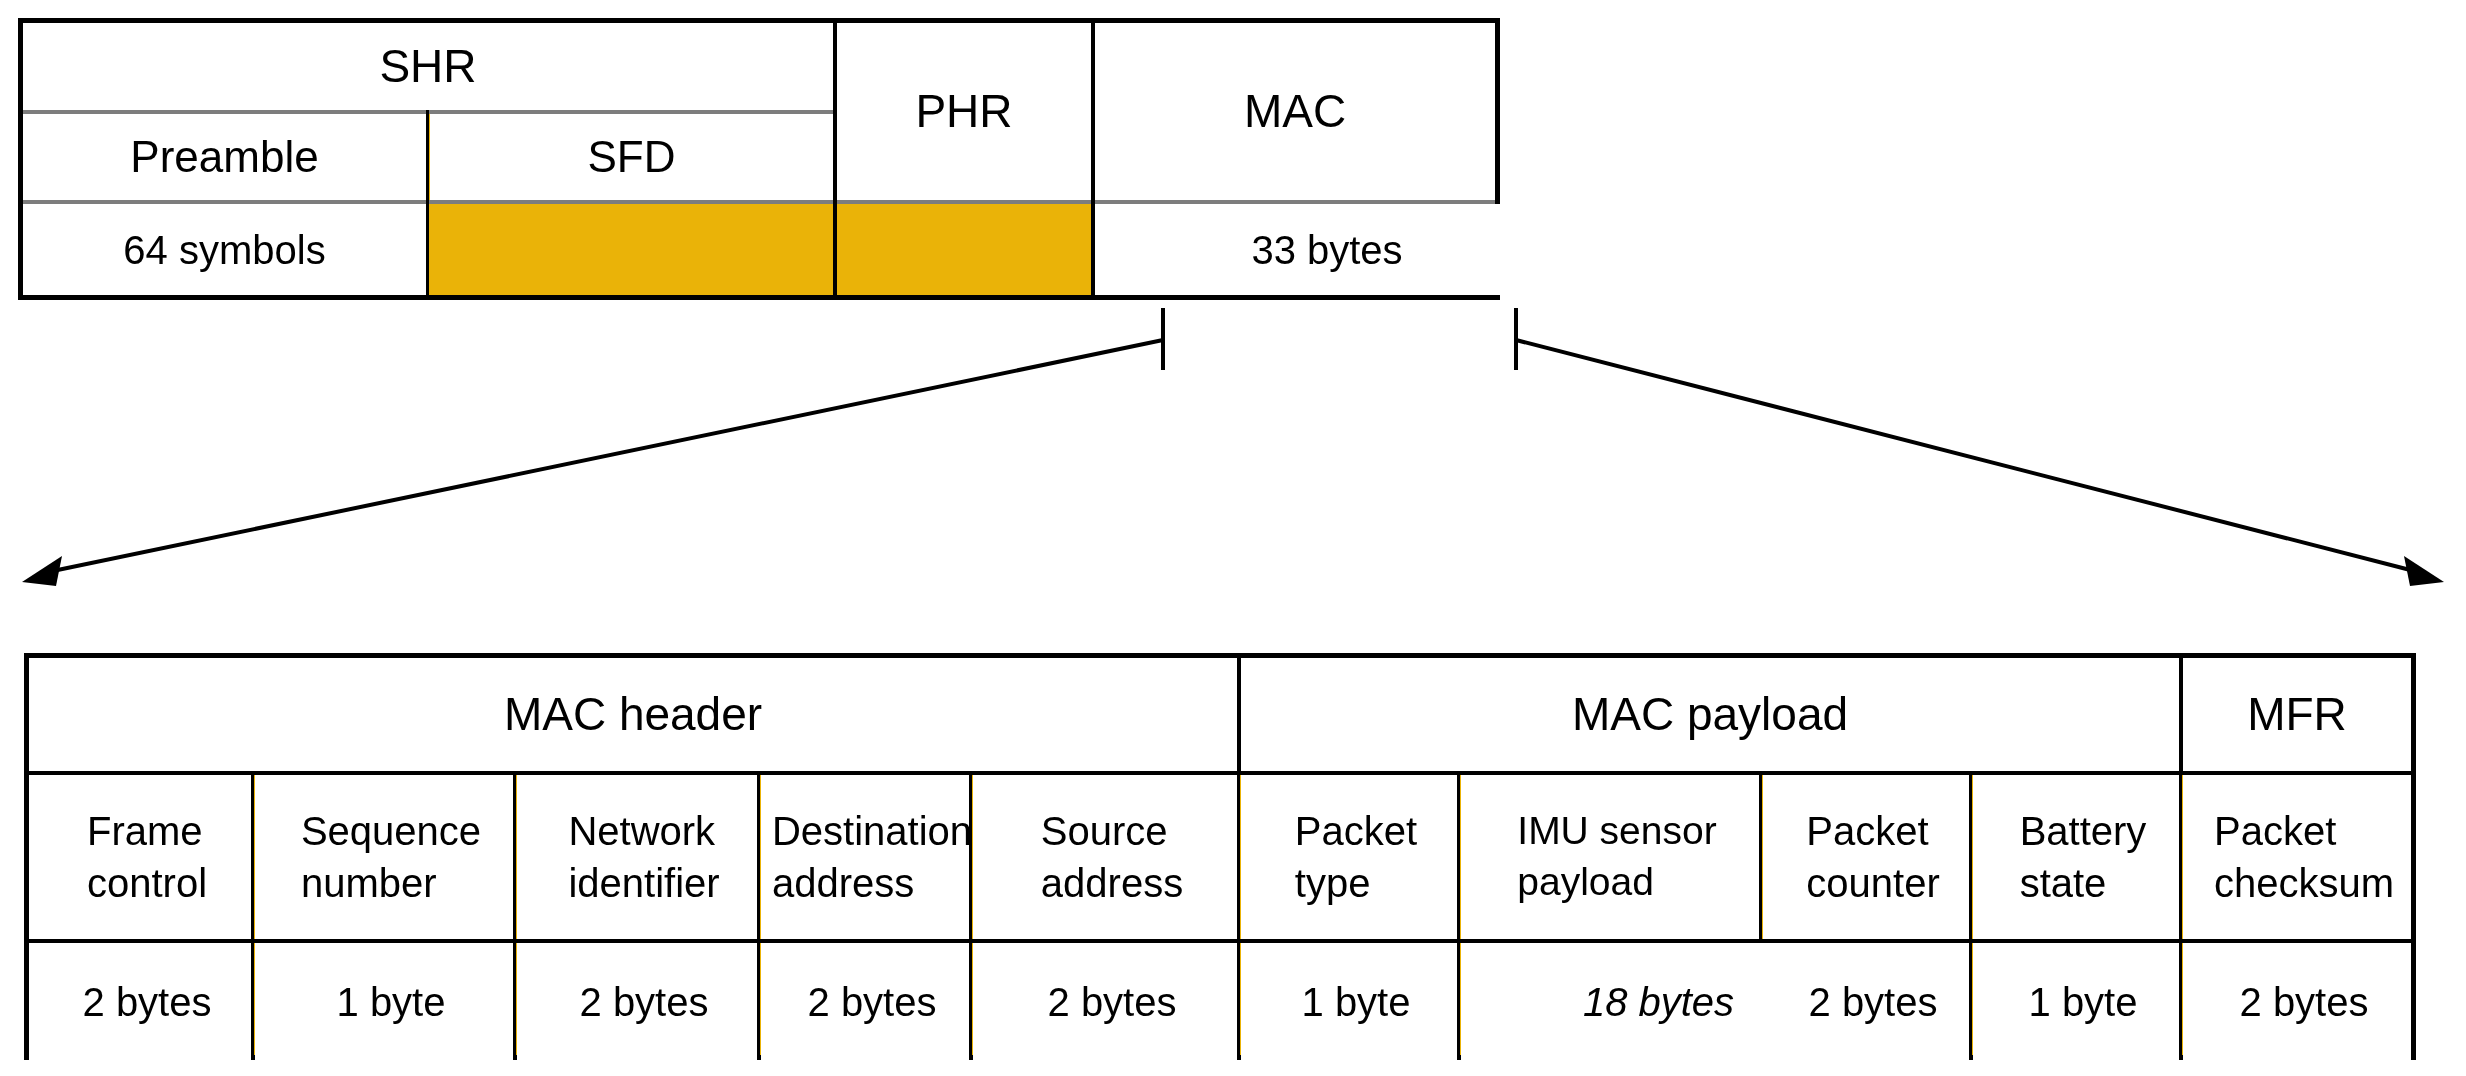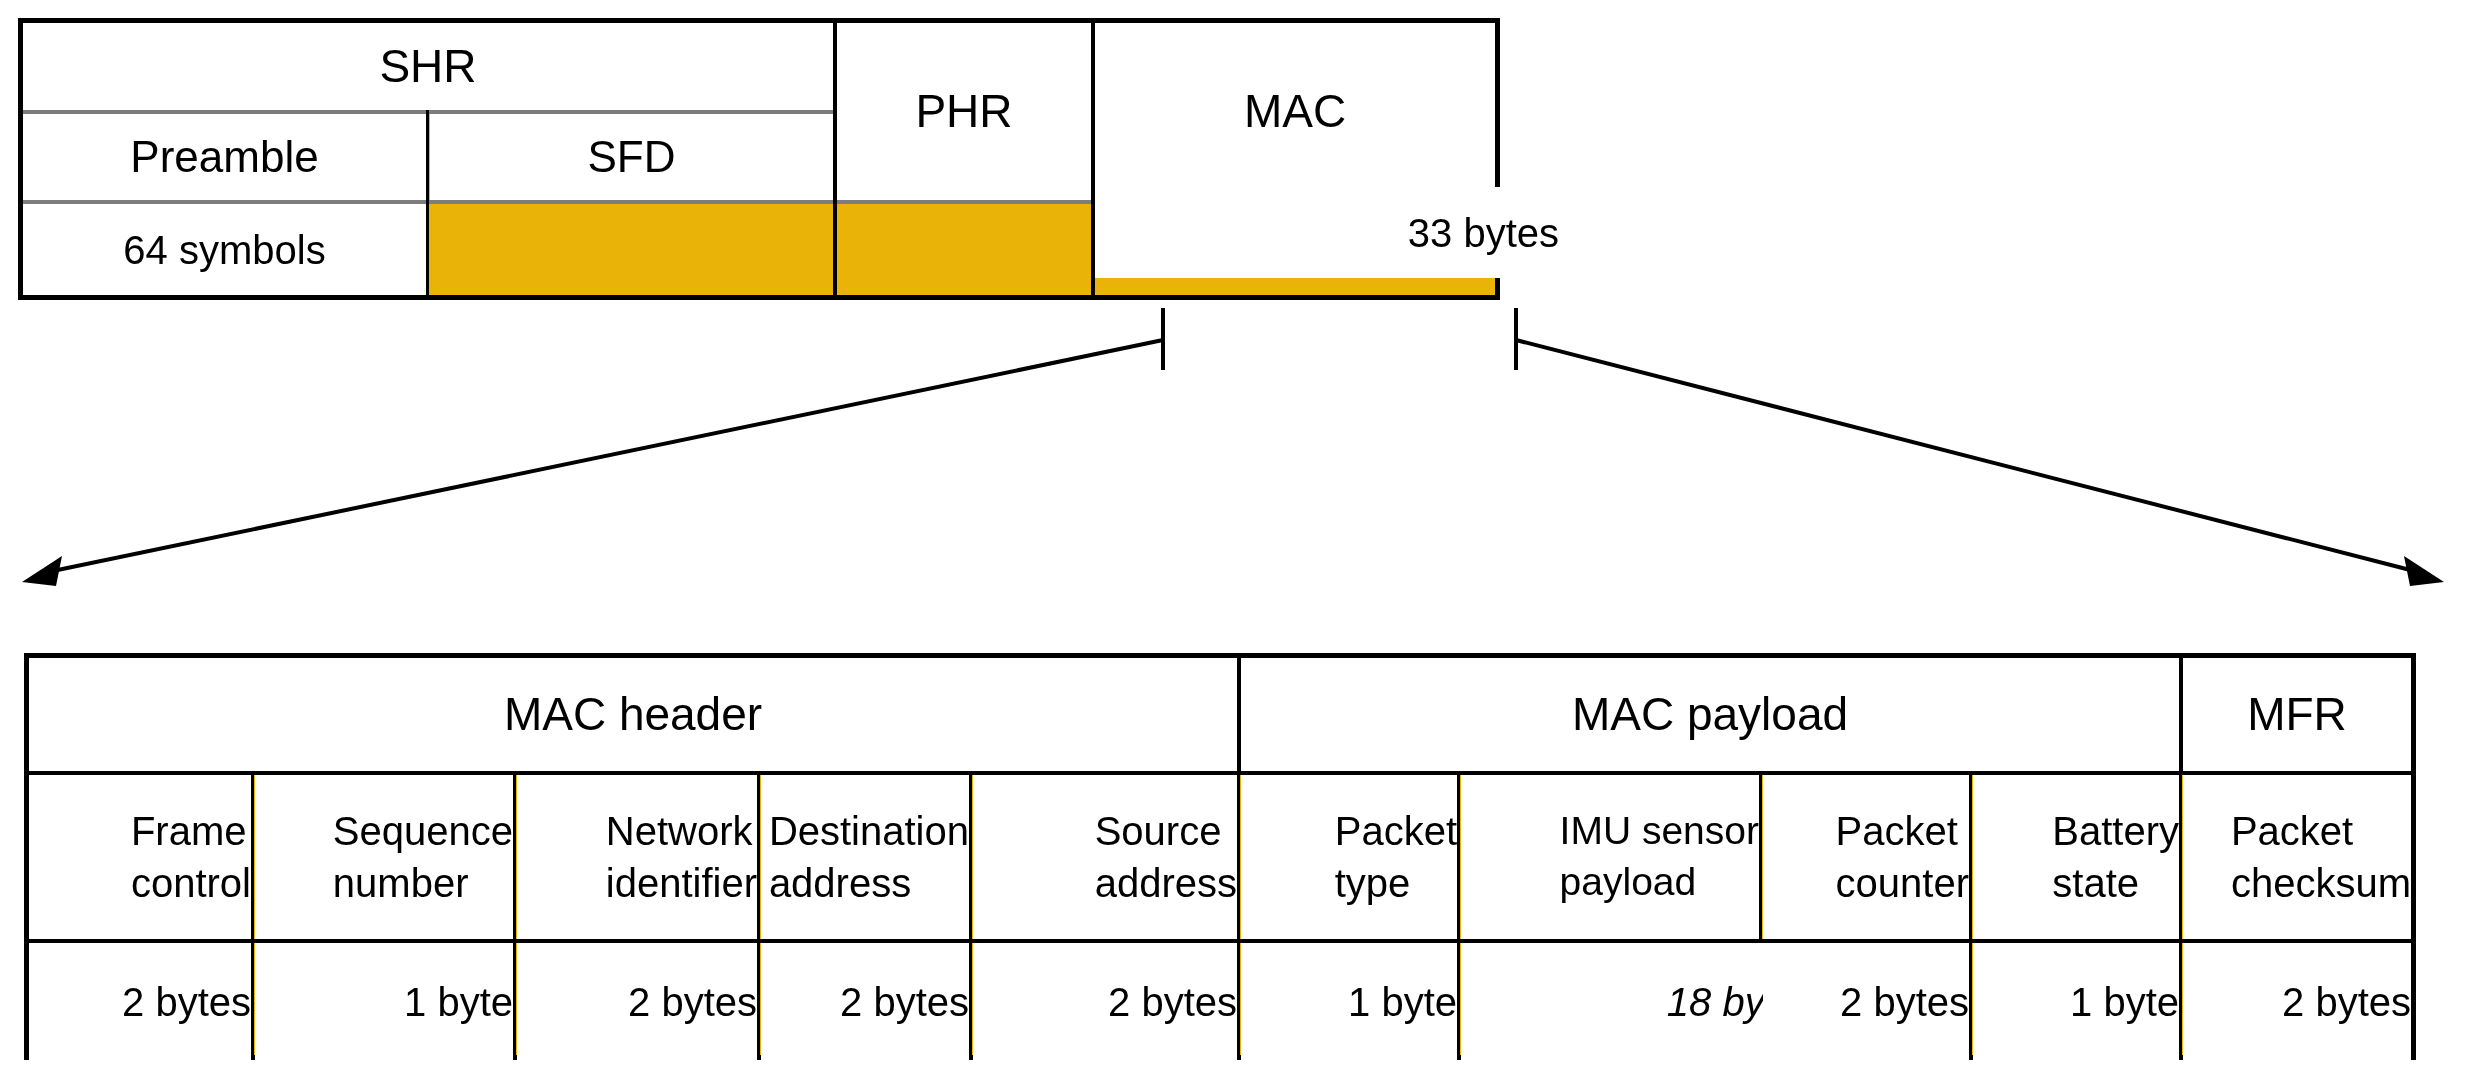--- a/index.html
+++ b/index.html
@@ -4,21 +4,21 @@
 <style>
   html,body{margin:0;padding:0;background:#ffffff;}
   body{width:2466px;height:1076px;position:relative;overflow:hidden;
        font-family:"Liberation Sans", sans-serif;color:#000;}
 
   
   .frame{position:absolute;box-sizing:border-box;border:5px solid #000;background:#eab308;padding-left:24px;}
 
   .cell{position:absolute;box-sizing:border-box;display:flex;background:#fff;}
   .cell.ctr{align-items:center;justify-content:center;text-align:center;}
-  .cell.lft{align-items:center;justify-content:flex-end;text-align:left;}
+  .cell.lft{align-items:center;justify-content:center;text-align:left;}
 
   
   .vsep{position:absolute;background:#000;width:4px;}
   .vsep.thin{width:3px;}
   .hsep{position:absolute;background:#7d7d7d;height:4px;}
   .hsep.dark{background:#000;height:4px;}
 
   
   .t-grp{font-size:46px;line-height:1.05;letter-spacing:0px;}
   .t-sub{font-size:44px;line-height:1.05;}
@@ -54,21 +54,21 @@
   <div class="cell ctr t-sub" style="left:0px;top:91px;width:403px;height:86px;">
     <span>Preamble</span>
   </div>
   <div class="cell ctr t-sub" style="left:407px;top:91px;width:403px;height:86px;">
     <span>SFD</span>
   </div>
 
   <div class="cell ctr t-val" style="left:0px;top:181px;width:403px;height:91px;">
     <span>64 symbols</span>
   </div>
-  <div class="cell ctr t-val" style="left:1072px;top:164px;width:464px;height:91px;justify-content:flex-end;">
+  <div class="cell ctr t-val" style="left:1072px;top:181px;width:464px;height:91px;">
     <span>33 bytes</span>
   </div>
 </div>
 
 <svg id="arrows" viewBox="0 0 2466 1076" xmlns="http://www.w3.org/2000/svg">
 
   <line x1="1163" y1="308" x2="1163" y2="370" stroke="#000" stroke-width="4"></line>
   <line x1="1516" y1="308" x2="1516" y2="370" stroke="#000" stroke-width="4"></line>
 
   <line x1="1163" y1="340" x2="48" y2="572" stroke="#000" stroke-width="4"></line>

